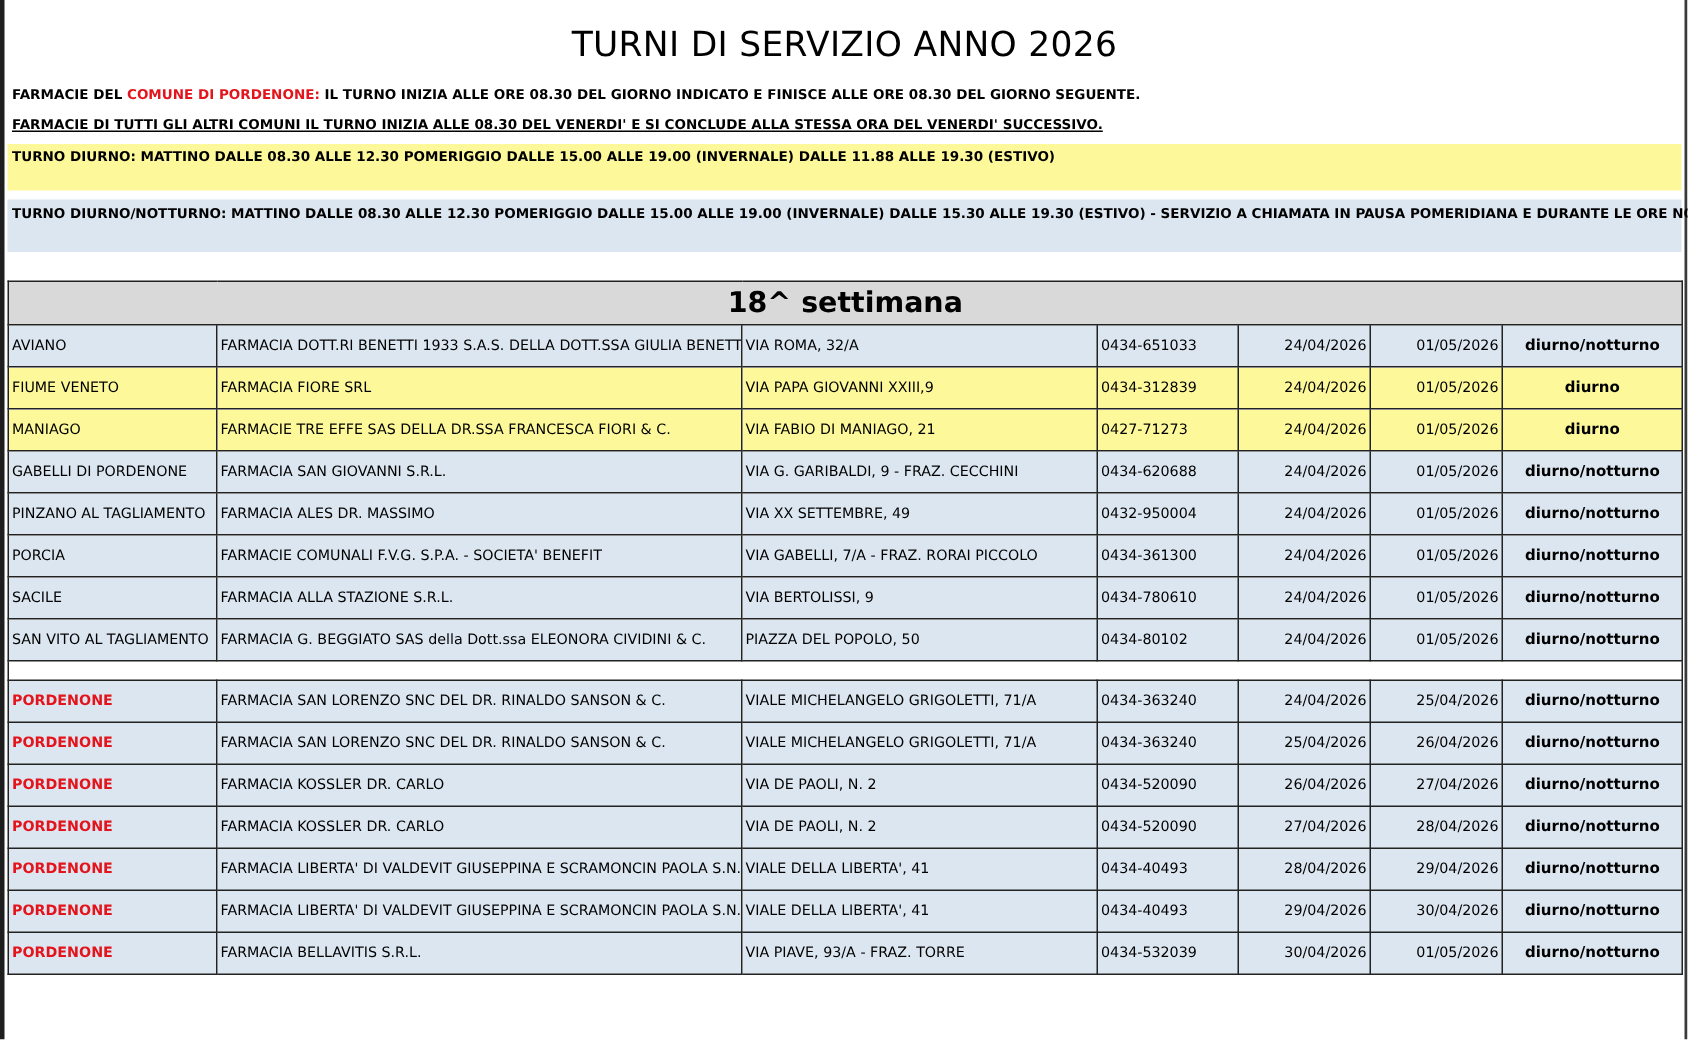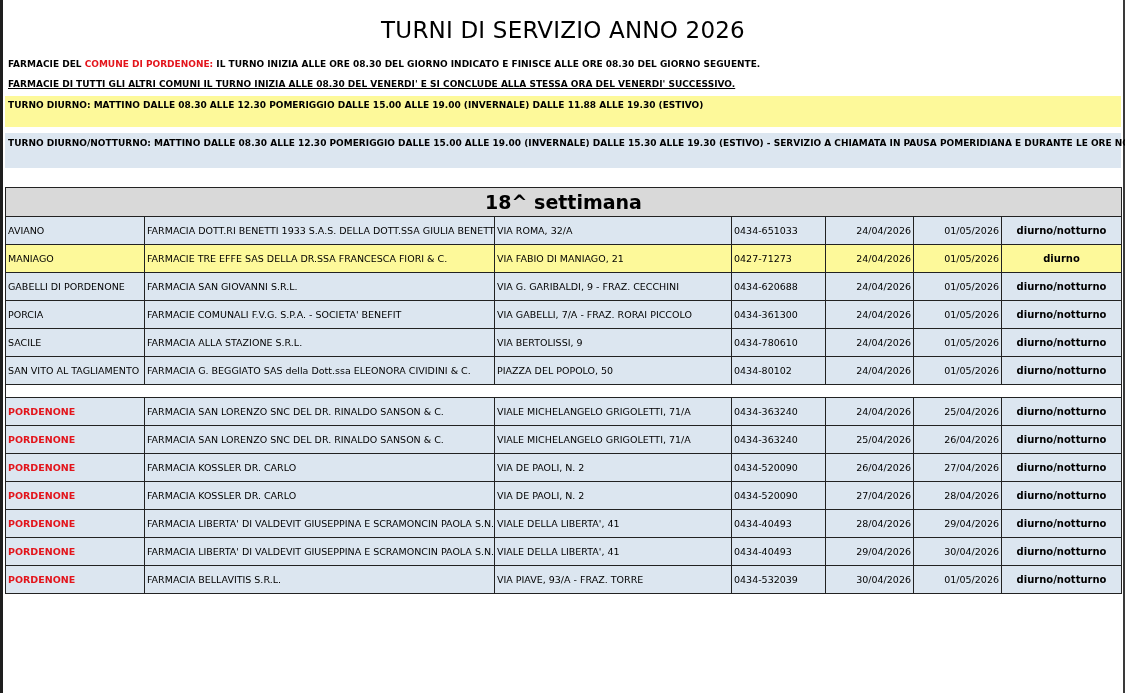--- a/index.html
+++ b/index.html
@@ -104,33 +104,51 @@
     <tr class="blue">
           <td class="c-town">AVIANO</td>
           <td class="c-pharm">FARMACIA DOTT.RI BENETTI 1933 S.A.S. DELLA DOTT.SSA GIULIA BENETTI</td>
           <td class="c-addr">VIA ROMA, 32/A</td>
           <td class="c-phone">0434-651033</td>
           <td class="c-date">24/04/2026</td>
           <td class="c-date2">01/05/2026</td>
           <td class="c-type">diurno/notturno</td>
         </tr>
         <tr class="yellow">
+          <td class="c-town">FIUME VENETO</td>
+          <td class="c-pharm">FARMACIA FIORE SRL</td>
+          <td class="c-addr">VIA PAPA GIOVANNI XXIII,9</td>
+          <td class="c-phone">0434-312839</td>
+          <td class="c-date">24/04/2026</td>
+          <td class="c-date2">01/05/2026</td>
+          <td class="c-type">diurno</td>
+        </tr>
+        <tr class="yellow">
           <td class="c-town">MANIAGO</td>
           <td class="c-pharm">FARMACIE TRE EFFE SAS DELLA DR.SSA FRANCESCA FIORI &amp; C.</td>
           <td class="c-addr">VIA FABIO DI MANIAGO, 21</td>
           <td class="c-phone">0427-71273</td>
           <td class="c-date">24/04/2026</td>
           <td class="c-date2">01/05/2026</td>
           <td class="c-type">diurno</td>
         </tr>
         <tr class="blue">
           <td class="c-town">GABELLI DI PORDENONE</td>
           <td class="c-pharm">FARMACIA SAN GIOVANNI S.R.L.</td>
           <td class="c-addr">VIA G. GARIBALDI, 9 - FRAZ. CECCHINI</td>
           <td class="c-phone">0434-620688</td>
+          <td class="c-date">24/04/2026</td>
+          <td class="c-date2">01/05/2026</td>
+          <td class="c-type">diurno/notturno</td>
+        </tr>
+        <tr class="blue">
+          <td class="c-town">PINZANO AL TAGLIAMENTO</td>
+          <td class="c-pharm">FARMACIA ALES DR. MASSIMO</td>
+          <td class="c-addr">VIA XX SETTEMBRE, 49</td>
+          <td class="c-phone">0432-950004</td>
           <td class="c-date">24/04/2026</td>
           <td class="c-date2">01/05/2026</td>
           <td class="c-type">diurno/notturno</td>
         </tr>
         <tr class="blue">
           <td class="c-town">PORCIA</td>
           <td class="c-pharm">FARMACIE COMUNALI F.V.G. S.P.A. - SOCIETA' BENEFIT</td>
           <td class="c-addr">VIA GABELLI, 7/A - FRAZ. RORAI PICCOLO</td>
           <td class="c-phone">0434-361300</td>
           <td class="c-date">24/04/2026</td>

